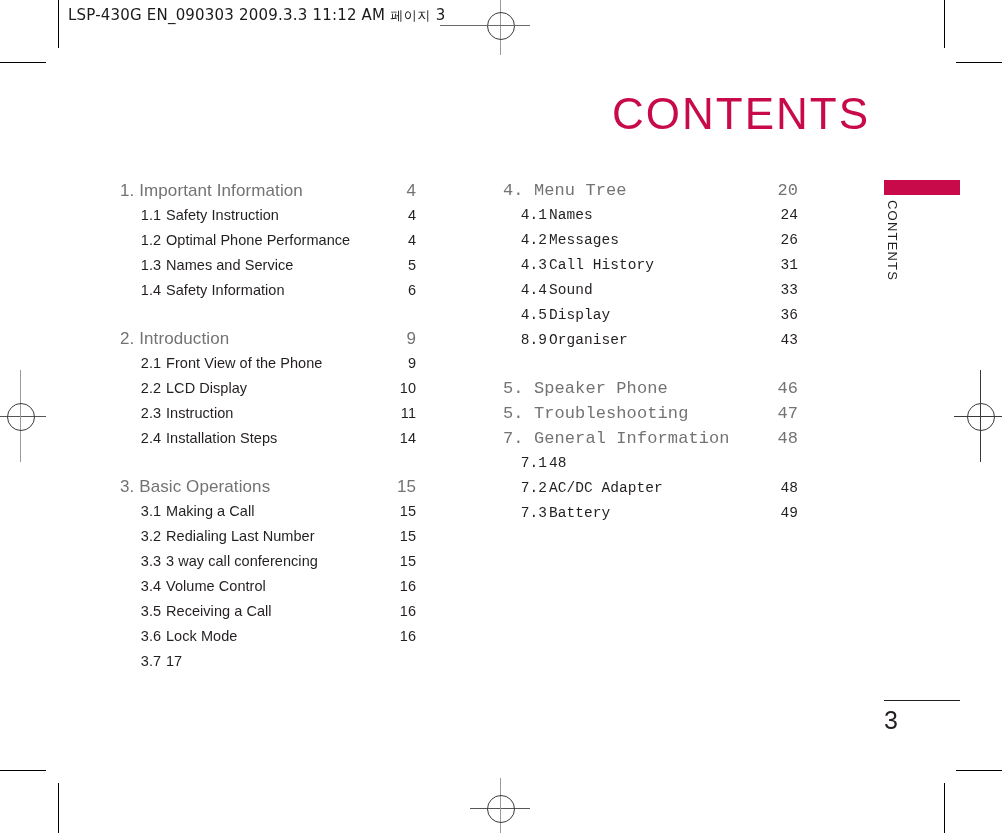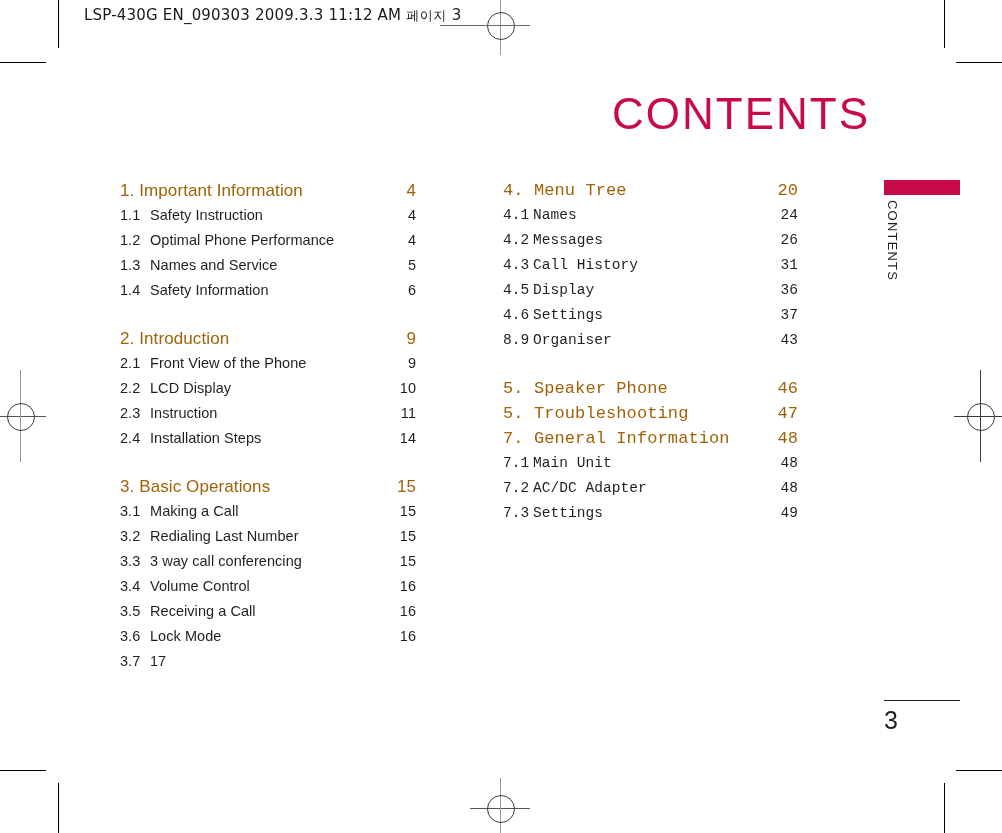--- a/index.html
+++ b/index.html
@@ -63,21 +63,20 @@
   
   .slug {
     position: absolute;
     left: 68px;
     top: 6px;
     font-size: 15px;
     letter-spacing: 0.2px;
     color: #1a1a1a;
     white-space: nowrap;
     font-family: "DejaVu Sans", sans-serif;
-    margin-left: 16px;
   }
   .slug .ko {
     font-size: 13px;
     letter-spacing: 0.5px;
   }
   .slug-rule {
     position: absolute;
     left: 440px;
     top: 25px;
     width: 90px;
@@ -148,21 +147,21 @@
   .toc-col.right { left: 503px; width: 295px; font-family: Liberation Mono, monospace; }
 
   .toc-row {
     display: flex;
     align-items: baseline;
     white-space: nowrap;
   }
 
   
   .toc-row.chapter {
-    color: #a16207;
+    color: #737373;
     font-size: 17px;
     line-height: 25px;
     font-weight: 400;
     letter-spacing: 0.1px;
   }
   .toc-row.chapter .t-label { flex: 1 1 auto; }
   .toc-row.chapter .t-page {
     flex: 0 0 auto;
     text-align: right;
     font-size: 17px;
@@ -170,21 +169,22 @@
 
   
   .toc-row.section {
     color: #231f20;
     font-size: 14.5px;
     line-height: 25px;
     letter-spacing: 0.05px;
   }
   .toc-row.section .t-num {
     flex: 0 0 30px;
-    text-align: left;
+    text-align: center;
+    margin-left: 16px;
   }
   .toc-row.section .t-label { flex: 1 1 auto; }
   .toc-row.section .t-page {
     flex: 0 0 auto;
     text-align: right;
     font-size: 14.5px;
   }
 
   .group-gap { height: 23px; }
 </style>
@@ -346,55 +346,54 @@
       <span class="t-num">4.2</span>
       <span class="t-label">Messages</span>
       <span class="t-page">26</span>
     </div>
     <div class="toc-row section">
       <span class="t-num">4.3</span>
       <span class="t-label">Call History</span>
       <span class="t-page">31</span>
     </div>
     <div class="toc-row section">
+      <span class="t-num">4.4</span>
+      <span class="t-label">Sound</span>
+      <span class="t-page">33</span>
+    </div>
+    <div class="toc-row section">
       <span class="t-num">4.5</span>
       <span class="t-label">Display</span>
       <span class="t-page">36</span>
     </div>
     <div class="toc-row section">
-      <span class="t-num">4.6</span>
-      <span class="t-label">Settings</span>
-      <span class="t-page">37</span>
-    </div>
-    <div class="toc-row section">
       <span class="t-num">8.9</span>
       <span class="t-label">Organiser</span>
       <span class="t-page">43</span>
     </div>
     <div class="group-gap"></div>
     <div class="toc-row chapter">
       <span class="t-label">5. Speaker Phone</span>
       <span class="t-page">46</span>
     </div>
     <div class="toc-row chapter">
       <span class="t-label">5. Troubleshooting</span>
       <span class="t-page">47</span>
     </div>
     <div class="toc-row chapter">
       <span class="t-label">7. General Information</span>
       <span class="t-page">48</span>
     </div>
     <div class="toc-row section">
       <span class="t-num">7.1</span>
-      <span class="t-label">Main Unit</span>
       <span class="t-page">48</span>
     </div>
     <div class="toc-row section">
       <span class="t-num">7.2</span>
       <span class="t-label">AC/DC Adapter</span>
       <span class="t-page">48</span>
     </div>
     <div class="toc-row section">
       <span class="t-num">7.3</span>
-      <span class="t-label">Settings</span>
+      <span class="t-label">Battery</span>
       <span class="t-page">49</span>
     </div>
   </div>
 
 </body></html>

